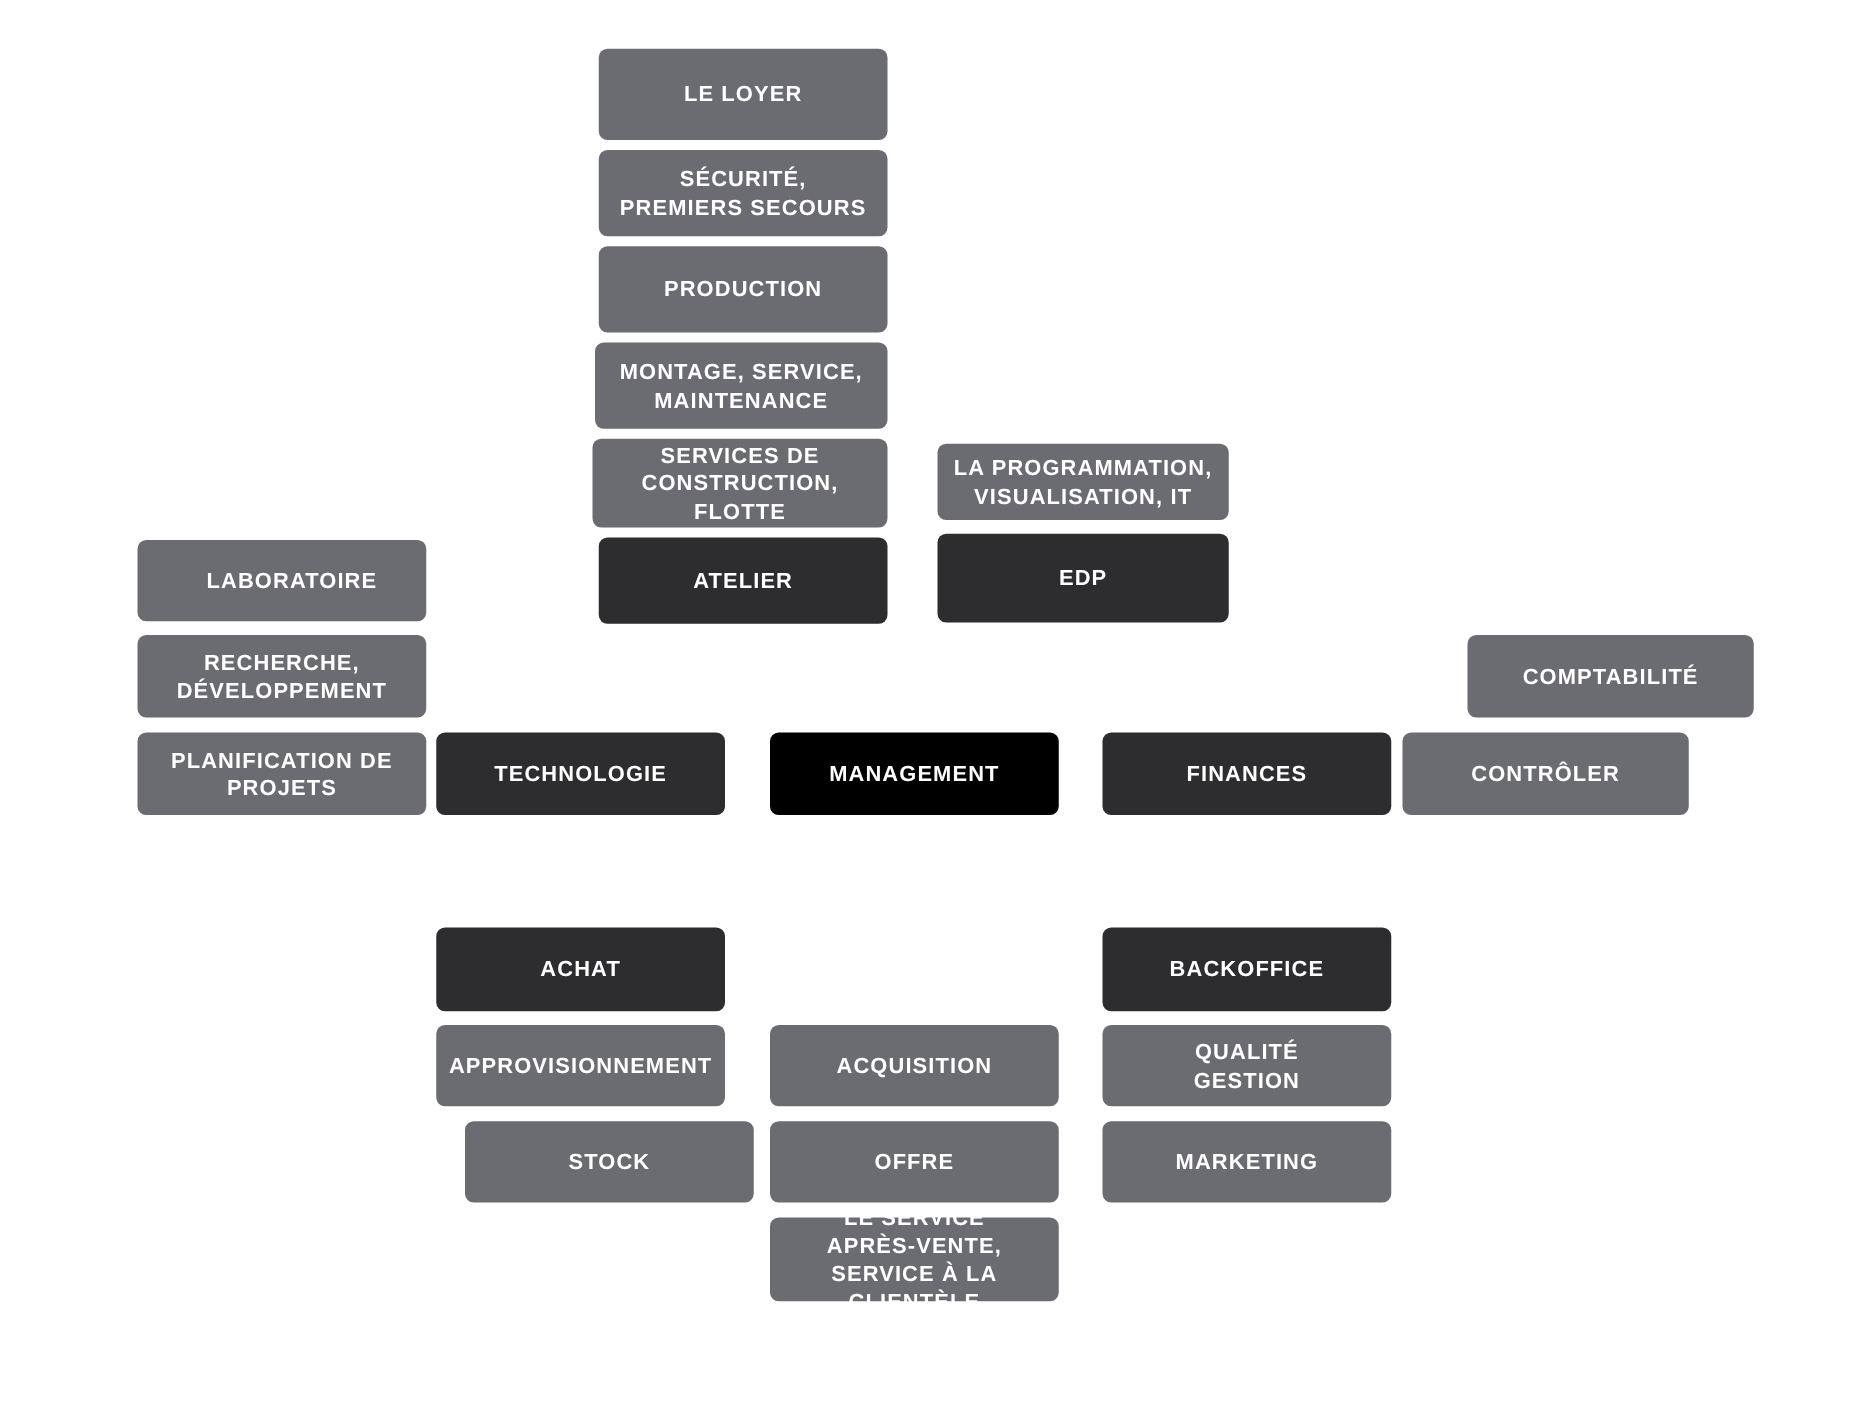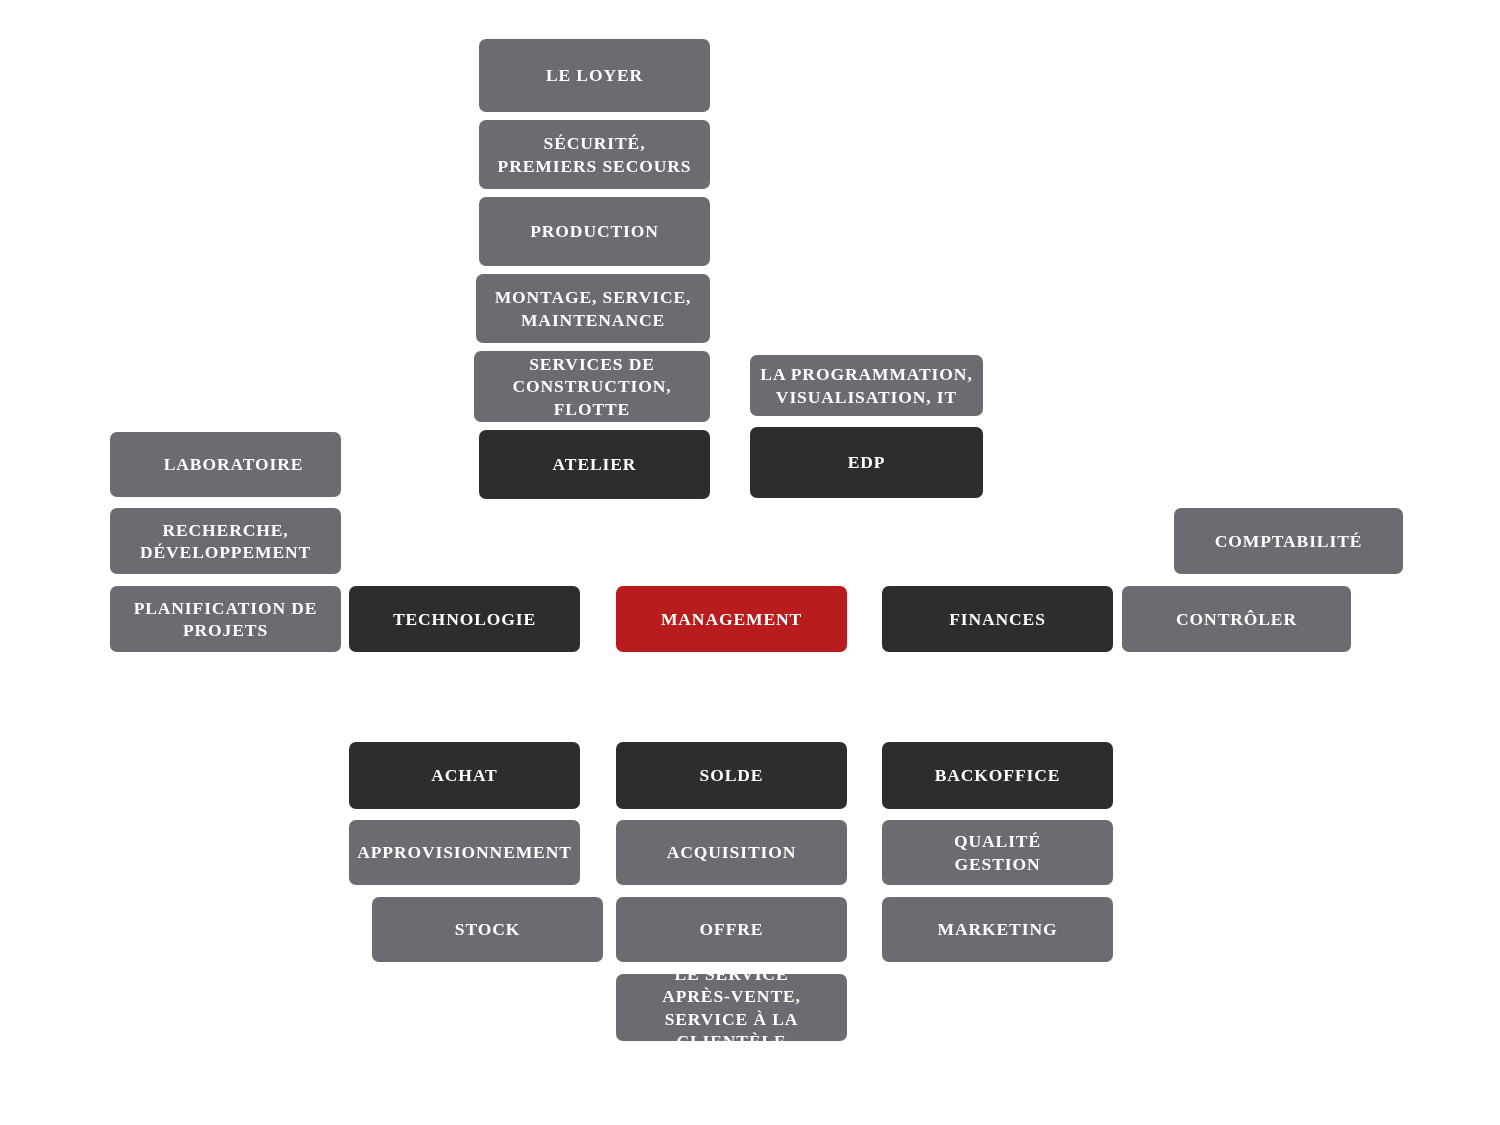--- a/index.html
+++ b/index.html
@@ -12,41 +12,40 @@
     height: 1125px;
     font-family: "Liberation Sans", sans-serif;
     -webkit-font-smoothing: antialiased;
     overflow: hidden;
   }
   #canvas {
     position: relative;
     width: 1240px;
     height: 1125px;
     background: #ffffff;
-    font-family: Liberation Serif, serif;
   }
   .node {
     position: absolute;
     box-sizing: border-box;
     border-radius: 7px;
     display: flex;
     align-items: center;
     justify-content: center;
     text-align: center;
     color: #ffffff;
     font-weight: bold;
     font-size: 17.5px;
     letter-spacing: 0.9px;
     line-height: 1.28;
     padding: 4px 8px;
     user-select: none;
   }
   .node.grey { background: #6b6b72; }
   .node.dark { background: #2d2d2f; }
-  .node.accent { background: #b91c1c; }
+  .node.accent { background: #000000; }
   .node .label { display: block; white-space: pre-line; }
 </style>
 </head>
 <body>
 
 <div id="canvas">
 
   <div class="node grey" style="left:479px; top:39px; width:231px; height:73px;">
     <span class="label">LE LOYER</span>
   </div>
@@ -123,23 +122,20 @@
   </div>
 
   <div class="node grey" style="left:349px; top:820px; width:231px; height:65px;">
     <span class="label">APPROVISIONNEMENT</span>
   </div>
 
   <div class="node grey" style="left:336px; top:897px; width:231px; height:65px;margin-left:36px;">
     <span class="label">STOCK</span>
   </div>
 
-  <div class="node dark" style="left:616px; top:742px; width:231px; height:67px;">
-    <span class="label">SOLDE</span>
-  </div>
 
   <div class="node grey" style="left:616px; top:820px; width:231px; height:65px;">
     <span class="label">ACQUISITION</span>
   </div>
 
   <div class="node grey" style="left:616px; top:897px; width:231px; height:65px;">
     <span class="label">OFFRE</span>
   </div>
 
   <div class="node grey" style="left:616px; top:974px; width:231px; height:67px;">

